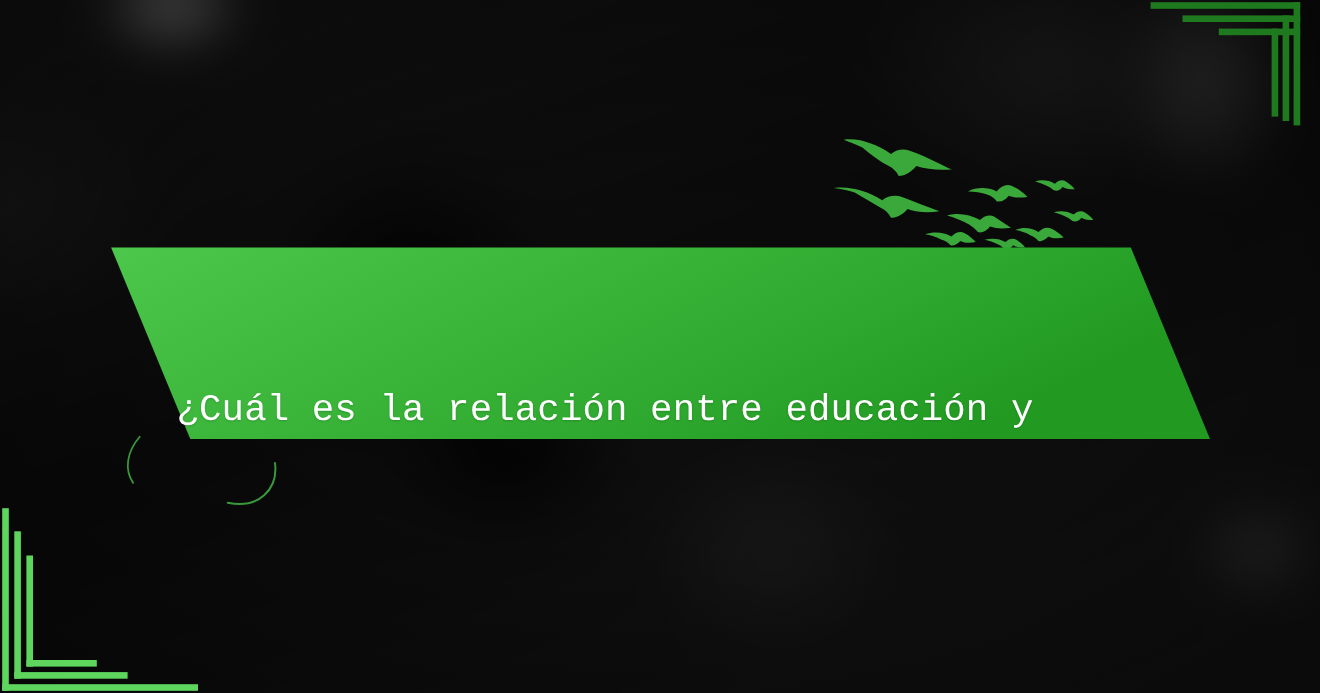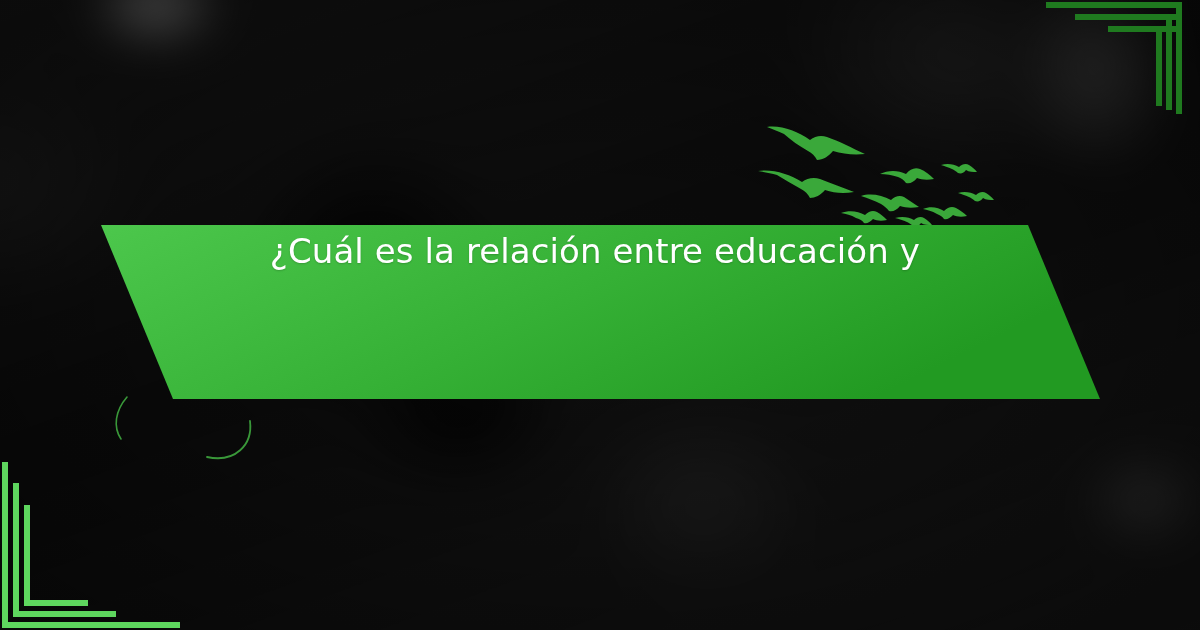--- a/index.html
+++ b/index.html
@@ -54,28 +54,30 @@
     left: 0; top: 0;
     width: 1200px; height: 630px;
   }
   .banner-text {
     position: absolute;
     left: 180px;
     top: 225px;
     width: 740px;
     height: 175px;
     display: flex;
-    flex-direction: column;
+    flex-direction: row;
+    justify-content: center;
     align-items: flex-end;
     text-align: right;
     color: #ffffff;
     font-size: 34px;
     line-height: 52px;
     letter-spacing: 0.1px;
     text-shadow: 0 1px 2px rgba(0,0,0,0.18);
+    font-family: Liberation Mono, monospace;
   }
   .banner-text .line { display: block; white-space: nowrap; }
 </style>
 </head>
 <body>
 
 <div id="canvas">
 
   <div class="bg-photo"></div>
   <div class="bg-vignette"></div>

